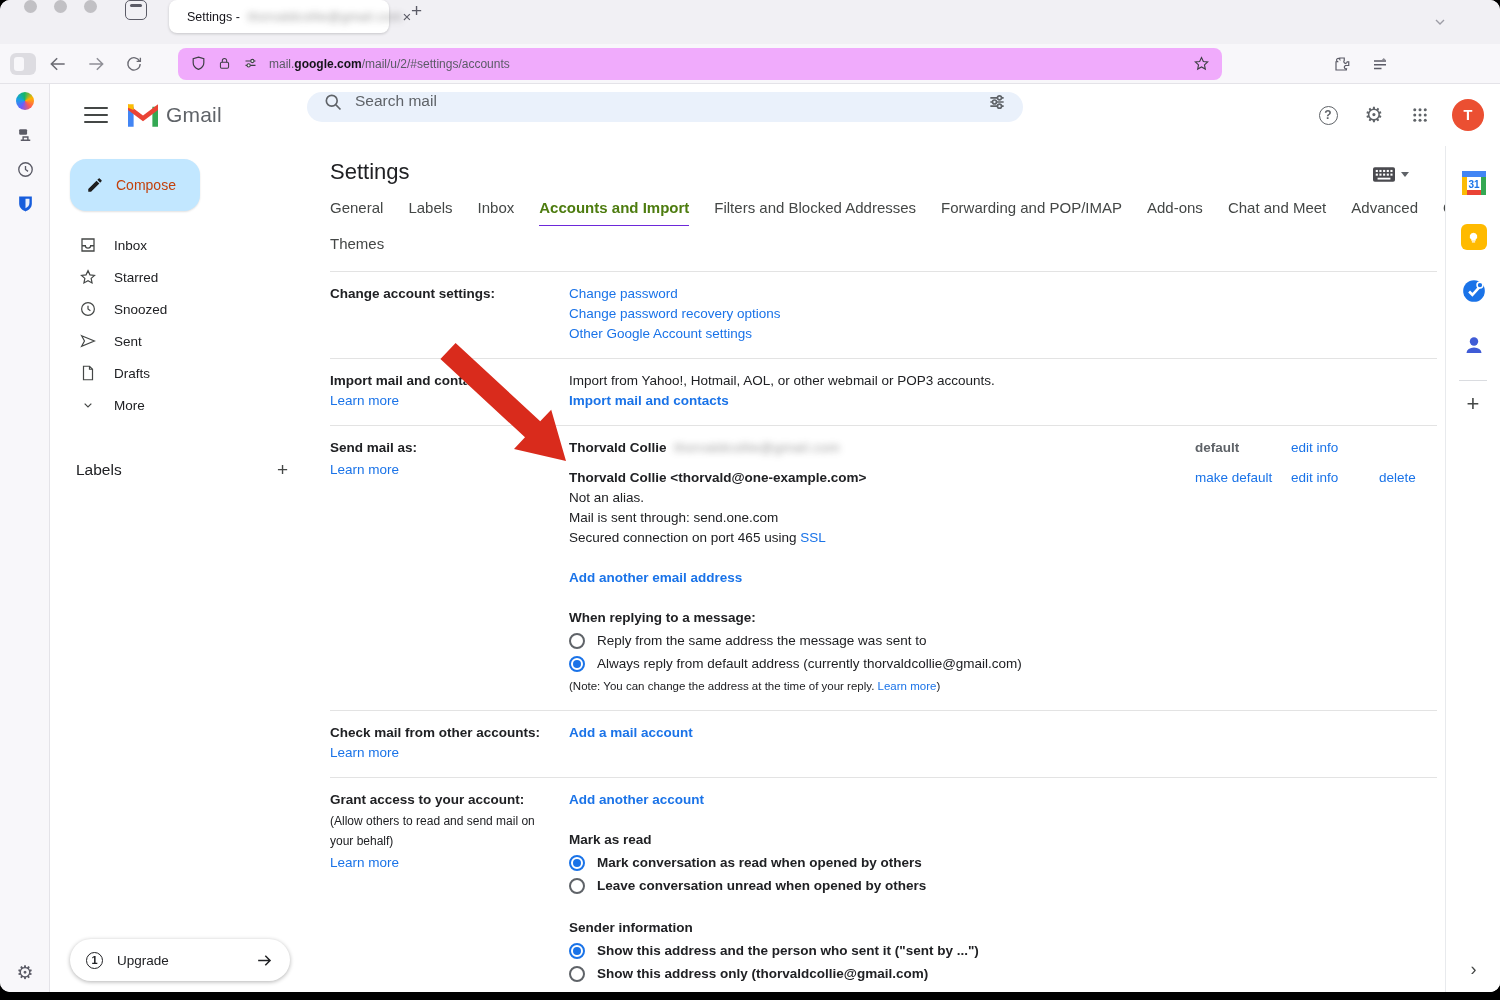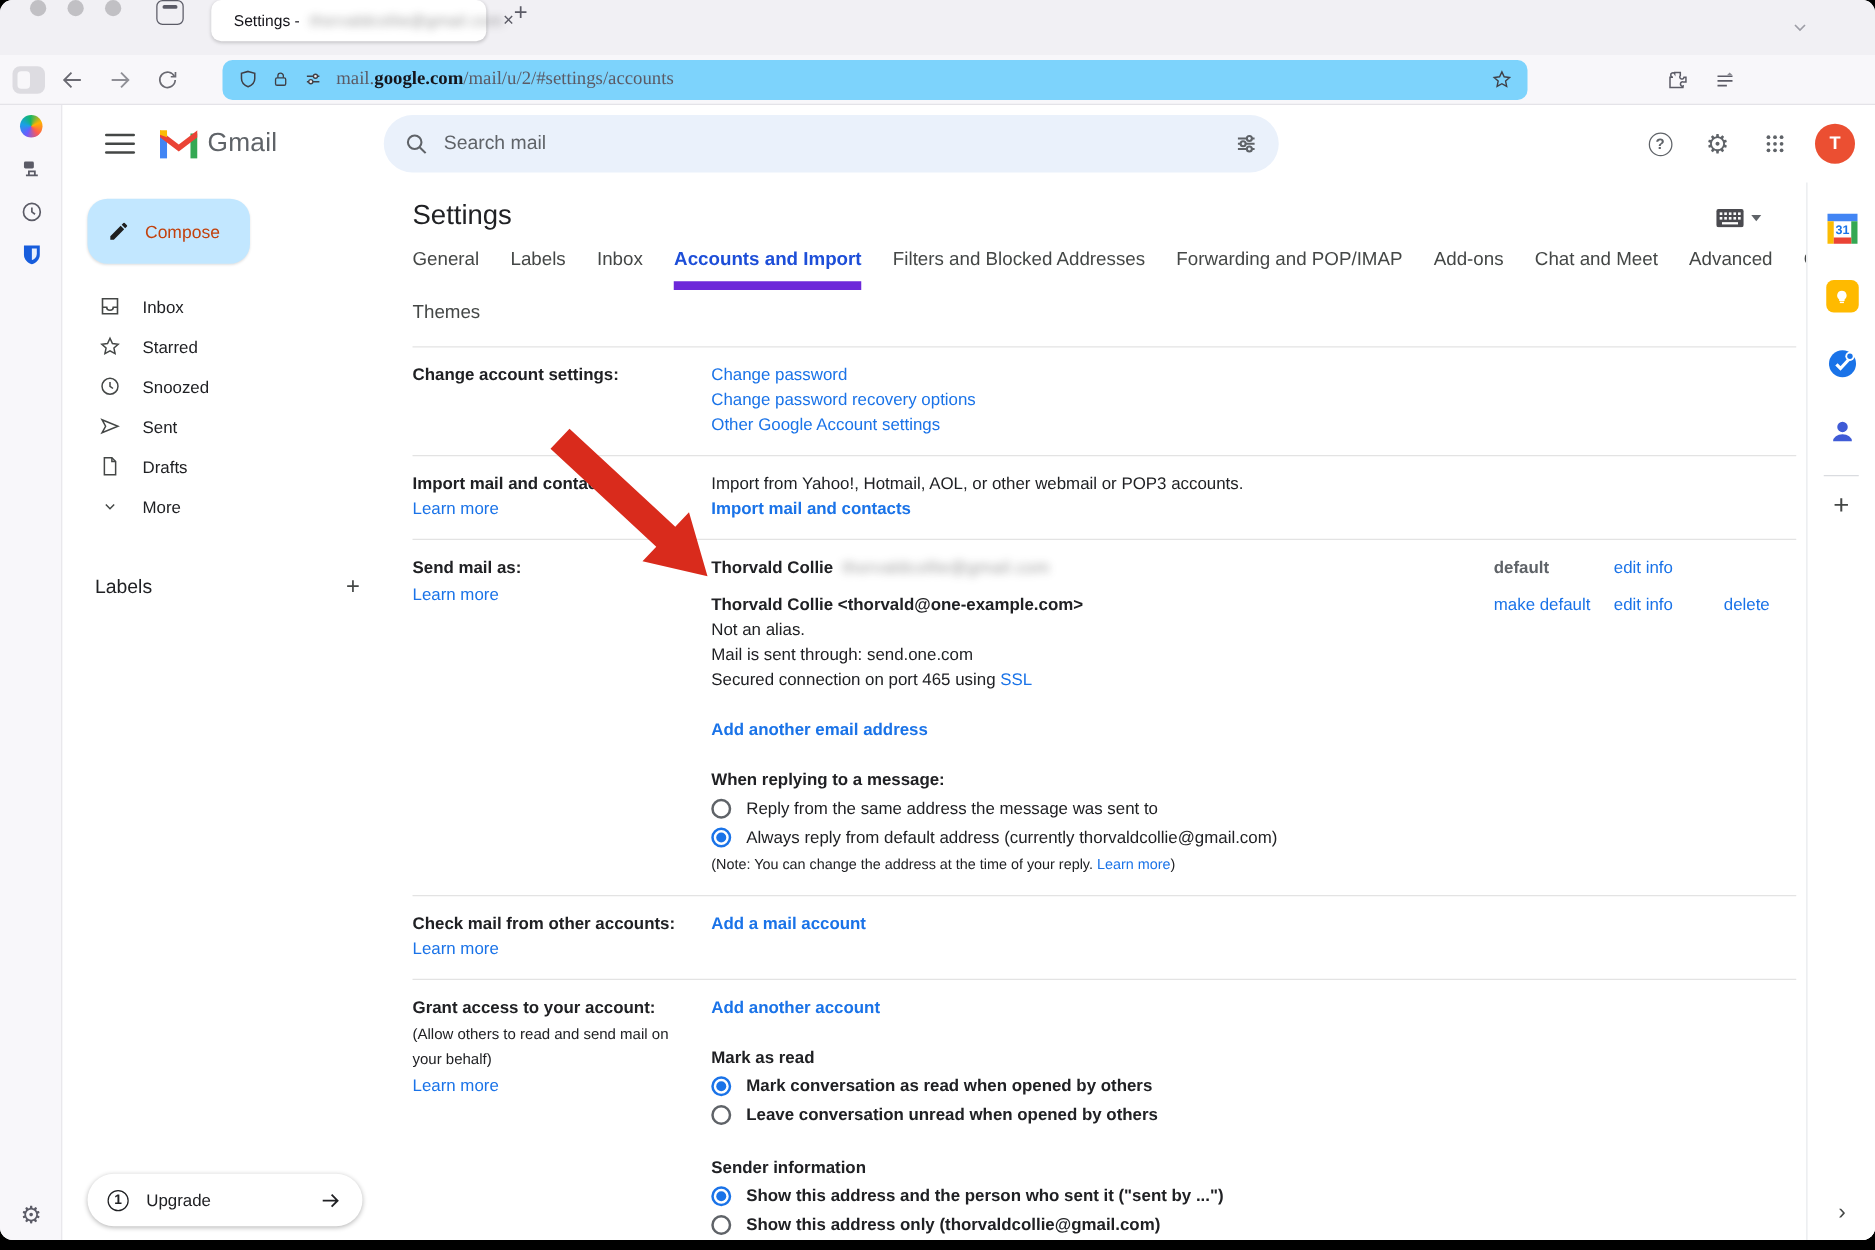--- a/index.html
+++ b/index.html
@@ -16,41 +16,41 @@
   .tab .ttl { margin-left:8px; white-space:nowrap; }
   .blur { filter:blur(3.5px); opacity:.55; color:#444; letter-spacing:.5px; }
   .tab .x { margin-left:auto; font-size:15px; color:#5b5b66; }
   .newtab { margin-left:22px; font-size:19px; color:#5b5b66; }
   .tab-chevron { position:absolute; right:52px; top:14px; color:#9d9da6; }
 
   .toolbar { height:40px; background:#f8f7fa; display:flex; align-items:center; border-bottom:1px solid #e4e3e8; }
   .tb-ic { width:32px; height:30px; display:flex; align-items:center; justify-content:center; margin-left:6px; color:#5b5b66; }
   .sidebar-btn { margin-left:10px; width:26px; height:22px; background:#dddce1; border-radius:6px; position:relative; }
   .sidebar-btn::before { content:''; position:absolute; inset:4px 12px 4px 4px; background:#f8f7fa; border-radius:3px; }
-  .urlbar { margin-left:28px; width:1044px; height:32px; background:#7dd3fc; border-radius:8px; display:flex; align-items:center; padding:0 12px; font-size:15px;font-family:Liberation Serif, serif; }
+  .urlbar { margin-left:28px; width:1044px; height:32px; background:#f0abfc; border-radius:8px; display:flex; align-items:center; padding:0 12px; font-size:12px; }
   .urlbar .seg { display:flex; align-items:center; margin-right:10px; color:#5b5b66; }
   .url-text { color:#5b5b66; }
   .url-text b { color:#15141a; font-weight:700; }
   .url-star { margin-left:auto; }
 
   
   .app-shell { position:absolute; top:84px; left:0; right:0; bottom:0; }
   .fx-strip { position:absolute; left:0; top:0; bottom:0; width:50px; background:#f8f7fa; border-right:1px solid #e4e3e8; }
   .fx-strip .ic { width:50px; height:34px; display:flex; align-items:center; justify-content:center; }
   .copilot { width:18px; height:18px; border-radius:50%; background:conic-gradient(from 210deg,#6a5cff,#19a1e6,#12b76a,#ffb300,#ff5a52,#6a5cff); }
   .fx-gear { position:absolute; bottom:8px; left:0; width:50px; text-align:center; font-size:19px; color:#5b5b66; }
 
   
   .gmail { position:absolute; left:50px; top:0; right:0; bottom:0; background:#fff; }
   .gm-header { height:62px; display:flex; align-items:center; position:relative; }
   .hamburger { margin-left:34px; width:24px; display:flex; flex-direction:column; gap:5px; }
   .hamburger i { height:2px; background:#444746; border-radius:1px; display:block; }
   .gm-logo { display:flex; align-items:center; margin-left:20px; gap:8px; }
   .gm-logo .word { font-size:21px; color:#5f6368; letter-spacing:.2px; }
-  .searchbar { position:absolute; left:257px; top:8px; width:716px; height:46px; background:#eaf1fb; border-radius:23px; display:flex; align-items:center; padding:0 16px; }
+  .searchbar { position:absolute; left:257px; top:8px; width:716px; height:30px; background:#eaf1fb; border-radius:23px; display:flex; align-items:flex-start; padding:0 16px; }
   .searchbar input { border:0; outline:0; background:transparent; flex:1; font-size:15.5px; color:#202124; margin-left:12px; font-family:inherit; }
   .searchbar input::placeholder { color:#5f6368; }
   .gm-actions { position:absolute; right:10px; top:11px; display:flex; align-items:center; gap:6px; }
   .gm-act { width:40px; height:40px; display:flex; align-items:center; justify-content:center; color:#5f6368; }
   .help-circ { width:19px; height:19px; border:1.8px solid #5f6368; border-radius:50%; font-size:12px; font-weight:700; display:flex; align-items:center; justify-content:center; }
   .gear-glyph { font-size:21px; }
   .avatar { width:32px; height:32px; border-radius:50%; background:#eb4f32; color:#fff; font-size:14.5px; font-weight:700; display:flex; align-items:center; justify-content:center; margin:0 6px; }
 
   .leftnav { position:absolute; left:0; top:62px; bottom:0; width:260px; }
   .compose { margin:13px 0 0 20px; width:130px; height:52px; background:#c2e7ff; border-radius:16px; display:flex; align-items:center; gap:12px; padding-left:16px; font-size:14px; font-weight:500; color:#c2410c; box-shadow:0 1px 2px rgba(0,0,0,.12); }
@@ -64,21 +64,21 @@
   .one-circ { width:17px; height:17px; border:1.7px solid #202124; border-radius:50%; font-size:11px; font-weight:700; display:flex; align-items:center; justify-content:center; }
   .upgrade .arr { margin-left:auto; font-size:16px; }
 
   
   .settings { position:absolute; left:272px; right:55px; top:62px; bottom:0; overflow:hidden; }
   .set-title { font-size:22px; font-weight:400; padding:13px 0 4px 8px; }
   .kbd-widget { position:absolute; right:36px; top:21px; display:flex; align-items:center; gap:6px; }
   .kbd-tri { width:0; height:0; border-left:4.5px solid transparent; border-right:4.5px solid transparent; border-top:5.5px solid #5f6368; }
   .tabs { display:flex; gap:25px; padding:10px 0 0 8px; font-size:15px; color:#444746; flex-wrap:nowrap; }
   .s-tab { padding-bottom:9px; white-space:nowrap; }
-  .s-tab.active { color:#1d4ed8; font-weight:700; border-bottom:7px solid #6d28d9; }
+  .s-tab.active { color:#4d7c0f; font-weight:700; border-bottom:1px solid #6d28d9; }
   .tabs.row2 { padding-top:9px; }
   .content { margin:10px 8px 0 8px; }
   .sec { display:flex; border-top:1px solid #e3e3e3; padding:12px 0 14px 0; font-size:13.5px; line-height:20px; }
   .sec-label { flex:0 0 239px; padding-right:20px; }
   .sec-label .b1 { font-weight:700; }
   .sec-label .sub { font-size:12px; line-height:20px; margin-top:1px; }
   .sec-body { flex:1; }
   a.lnk, .lnk { color:#1a73e8; text-decoration:none; cursor:pointer; }
   .b { font-weight:700; }
   .acct-row { display:flex; align-items:baseline; }

